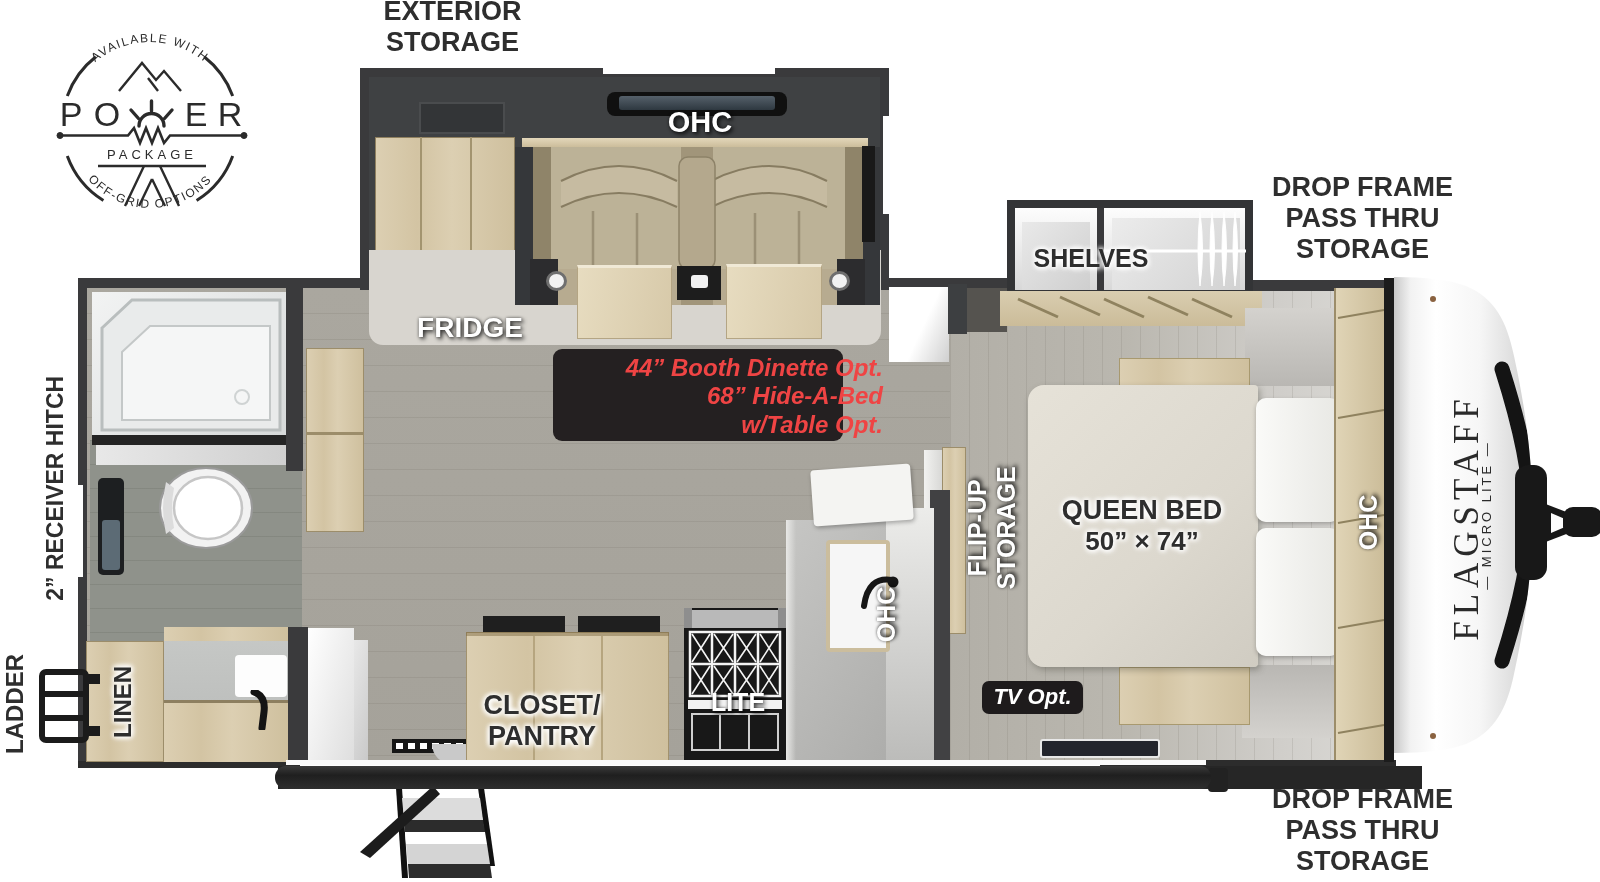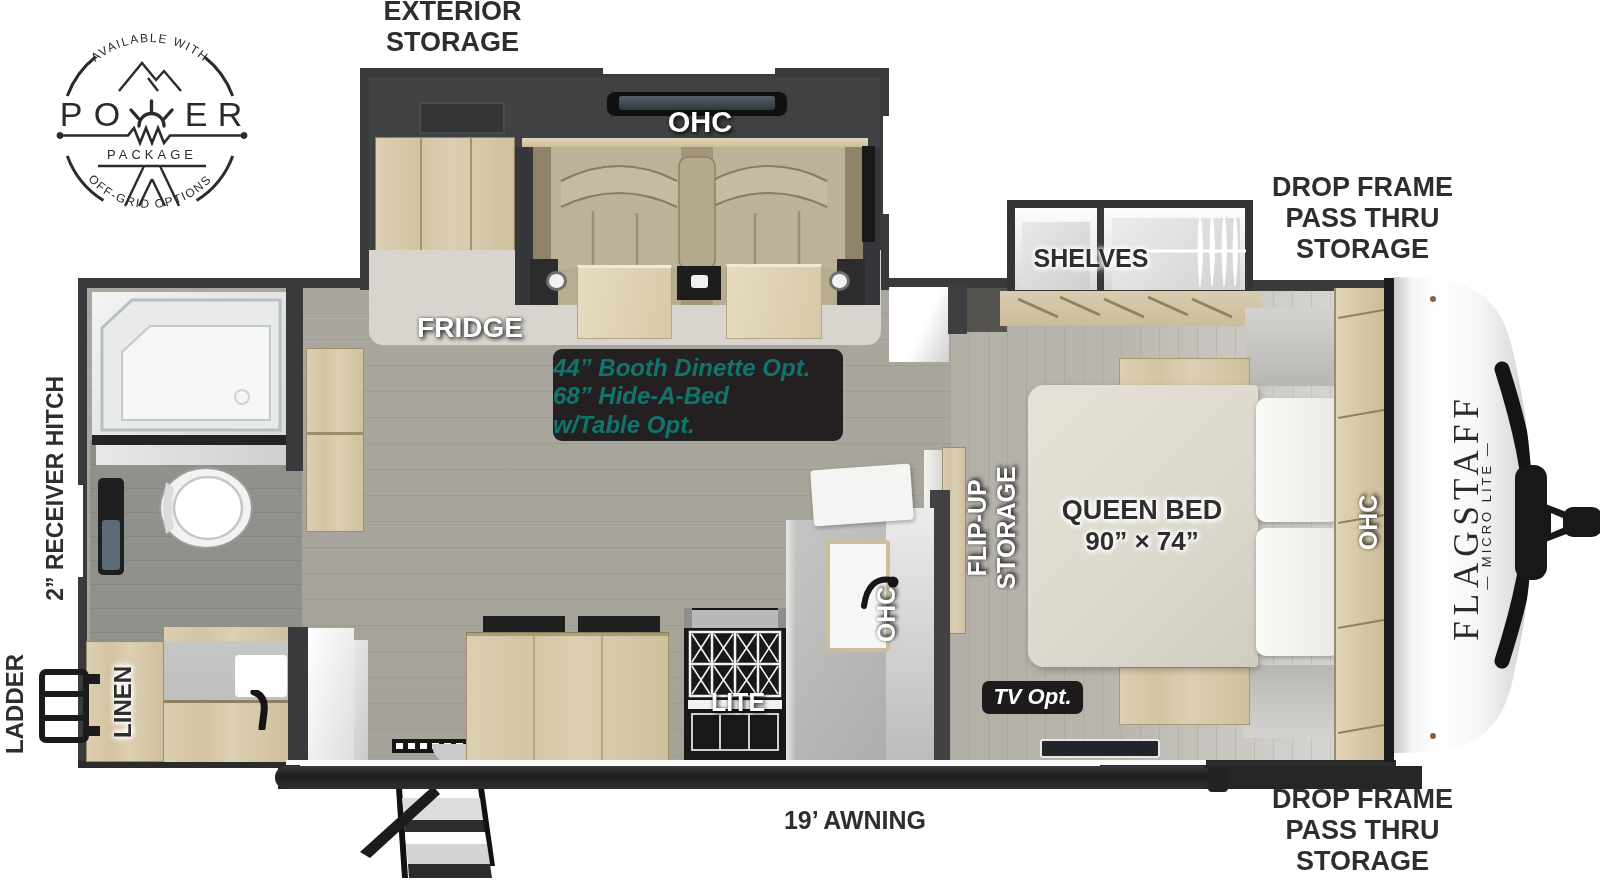--- a/index.html
+++ b/index.html
@@ -178,21 +178,21 @@
 
 <div class="abs wood" style="left:1119px;top:358px;width:131px;height:28px;border:1px solid #a8996f;box-sizing:border-box;"></div>
 
 <div class="abs wood" style="left:1119px;top:667px;width:131px;height:58px;border:1px solid #a8996f;box-sizing:border-box;"></div>
 
 <div class="abs" style="left:1028px;top:385px;width:230px;height:282px;background:linear-gradient(135deg,#e6e2d8 0%,#dcd8ce 60%,#d0ccc2 100%);border-radius:16px 4px 4px 16px;box-shadow:2px 3px 6px rgba(60,60,50,.35);"></div>
 
 <div class="abs" style="left:1256px;top:398px;width:84px;height:124px;background:linear-gradient(to right,#fafaf8,#e8e8e4);border-radius:10px;box-shadow:0 2px 4px rgba(0,0,0,.25);"></div>
 <div class="abs" style="left:1256px;top:528px;width:84px;height:128px;background:linear-gradient(to right,#fafaf8,#e8e8e4);border-radius:10px;box-shadow:0 2px 4px rgba(0,0,0,.25);"></div>
 
-<div class="lbl glow" style="left:1022px;top:495px;width:240px;font-size:27px;">QUEEN BED<br><span style="font-size:26px;">90” × 74”</span></div>
+<div class="lbl glow" style="left:1022px;top:495px;width:240px;font-size:27px;">QUEEN BED<br><span style="font-size:26px;">50” × 74”</span></div>
 
 <div class="abs" style="left:924px;top:450px;width:18px;height:180px;background:linear-gradient(to right,#f2f2f0,#d8d8d6);"></div>
 
 <div class="abs wood" style="left:942px;top:447px;width:24px;height:187px;border:1px solid #9c8d6a;box-sizing:border-box;"></div>
 
 <div class="abs" style="left:930px;top:490px;width:20px;height:272px;background:#414143;"></div>
 
 <div class="wlbl rot" style="left:867px;top:499px;width:250px;font-size:25px;">FLIP-UP<br>STORAGE</div>
 
 <div class="abs" style="left:982px;top:681px;width:101px;height:33px;background:#1e1b1c;border-radius:7px;"></div>
@@ -302,31 +302,32 @@
         <rect x="28" y="4" width="7" height="6"></rect>
         <rect x="40" y="4" width="7" height="6"></rect>
         <rect x="52" y="4" width="7" height="6"></rect>
         <rect x="64" y="4" width="7" height="6"></rect>
       </g>
 </svg>
 
 <div class="abs" style="left:432px;top:744px;width:84px;height:20px;background:#c9c9c9;border-radius:0 0 40px 40px;"></div>
 
 <div class="abs" style="left:553px;top:349px;width:290px;height:92px;background:#242021;border-radius:9px;"></div>
-<div class="abs" style="left:553px;top:354px;width:330px;text-align:left;color:#0f766e;font-weight:bold;font-style:italic;font-size:24px;line-height:1.18;">44” Booth Dinette Opt.<br>68” Hide-A-Bed<br>w/Table Opt.</div>
+<div class="abs" style="left:553px;top:354px;width:330px;text-align:right;color:#ef4444;font-weight:bold;font-style:italic;font-size:24px;line-height:1.18;">44” Booth Dinette Opt.<br>68” Hide-A-Bed<br>w/Table Opt.</div>
 
 
 <div class="abs" style="left:483px;top:616px;width:82px;height:18px;background:#1f1f1f;"></div>
 <div class="abs" style="left:578px;top:616px;width:82px;height:18px;background:#1f1f1f;"></div>
 
 <div class="abs wood" style="left:466px;top:632px;width:203px;height:130px;border:1px solid #a2926e;box-sizing:border-box;"></div>
 <div class="abs" style="left:466px;top:632px;width:203px;height:4px;background:rgba(120,100,60,.45);"></div>
 <div class="abs" style="left:533px;top:636px;width:2px;height:126px;background:#b6a57f;"></div>
 <div class="abs" style="left:601px;top:636px;width:2px;height:126px;background:#b6a57f;"></div>
 
+<div class="lbl glow" style="left:452px;top:690px;width:180px;font-size:27px;text-align:center;">CLOSET/<br>PANTRY</div>
 
 <div class="abs" style="left:684px;top:608px;width:102px;height:152px;background:#191919;"></div>
 <svg class="abs" style="left:684px;top:608px;" width="102" height="152" viewBox="0 0 102 152">
   <rect x="0" y="0" width="102" height="152" fill="#181818"></rect>
       <rect x="2" y="2" width="98" height="18" fill="#b9b9b9"></rect>
   <rect x="0" y="0" width="8" height="20" fill="#8e8e8e"></rect>
       <rect x="94" y="0" width="8" height="20" fill="#8e8e8e"></rect>
   <g stroke="#f4f4f4" stroke-width="2.5" fill="none">
     <rect x="6" y="24" width="90" height="64"></rect>
     <line x1="6" y1="56" x2="96" y2="56"></line>
@@ -374,21 +375,20 @@
   <path d="M120 2 L131 80 L137 80 L126 2 Z" fill="#111"></path>
   <path d="M44 12 L122 12 L125 34 L46 34 Z" fill="#dcdcdc"></path>
   <path d="M46 34 L125 34 L127 46 L47 46 Z" fill="#2c2c2c"></path>
   <path d="M47 46 L127 46 L129 58 L48 58 Z" fill="#fff"></path>
   <path d="M48 58 L129 58 L132 78 L50 78 Z" fill="#d4d4d4"></path>
   <path d="M50 78 L132 78 L134 92 L51 92 Z" fill="#2c2c2c"></path>
   <path d="M75 0 L82 8 L12 72 L2 66 Z" fill="#1c1c1c"></path>
 </svg>
 
 
-<div class="lbl" style="left:720px;top:806px;width:270px;font-size:25px;">19’ AWNING</div>
 
 <svg class="abs" style="left:34px;top:664px;" width="70" height="84" viewBox="0 0 70 84">
   <g stroke="#1b1b1b" stroke-width="6" fill="none">
     <rect x="8" y="8" width="44" height="68" rx="4"></rect>
     <line x1="8" y1="30" x2="52" y2="30"></line>
     <line x1="8" y1="54" x2="52" y2="54"></line>
   </g>
   <rect x="52" y="10" width="14" height="10" fill="#1b1b1b"></rect>
   <rect x="52" y="62" width="14" height="10" fill="#1b1b1b"></rect>
 </svg>

